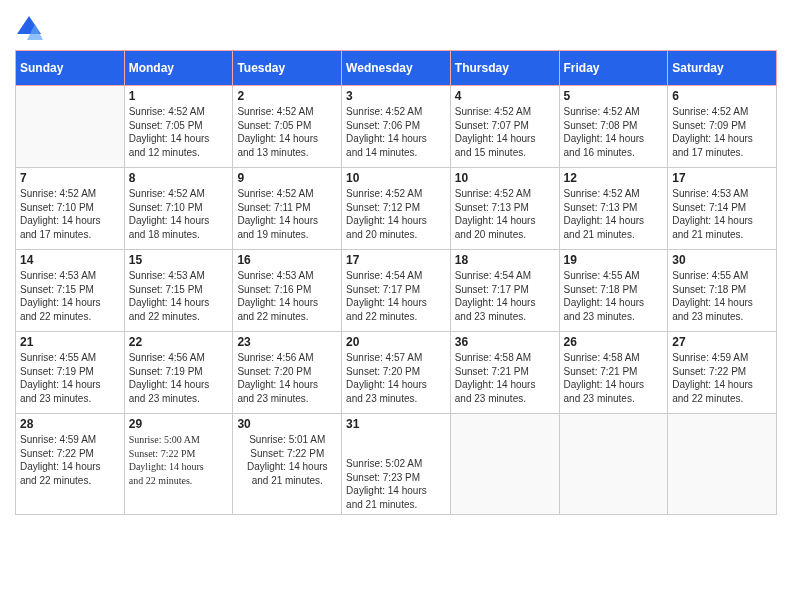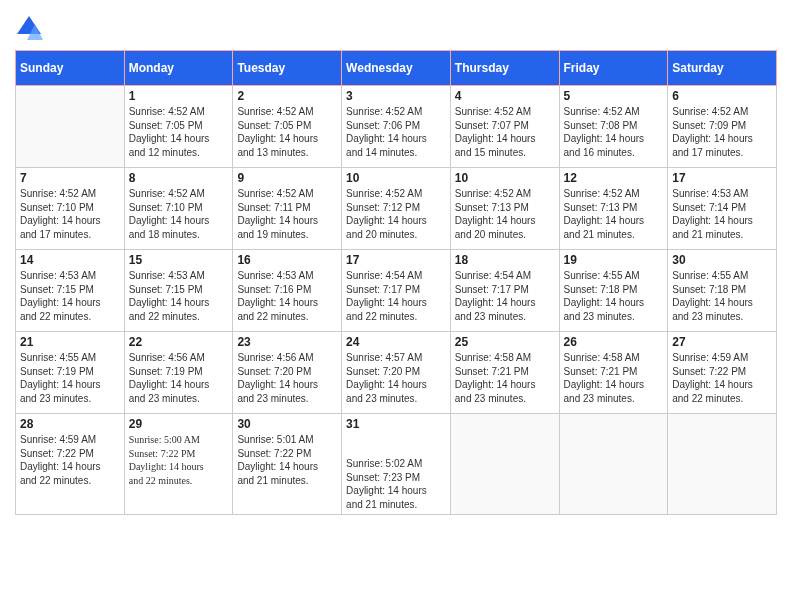--- a/index.html
+++ b/index.html
@@ -298,28 +298,28 @@
 and 23 minutes.</div>
           </td>
           <td>
             <span class="day-number">23</span>
             <div class="day-info" style="white-space: pre-line;">Sunrise: 4:56 AM
 Sunset: 7:20 PM
 Daylight: 14 hours
 and 23 minutes.</div>
           </td>
           <td>
-            <span class="day-number">24</span>
+            <span class="day-number">20</span>
             <div class="day-info" style="white-space: pre-line;">Sunrise: 4:57 AM
 Sunset: 7:20 PM
 Daylight: 14 hours
 and 23 minutes.</div>
           </td>
           <td>
-            <span class="day-number">25</span>
+            <span class="day-number">36</span>
             <div class="day-info" style="white-space: pre-line;">Sunrise: 4:58 AM
 Sunset: 7:21 PM
 Daylight: 14 hours
 and 23 minutes.</div>
           </td>
           <td>
             <span class="day-number">26</span>
             <div class="day-info" style="white-space: pre-line;">Sunrise: 4:58 AM
 Sunset: 7:21 PM
 Daylight: 14 hours
@@ -343,21 +343,21 @@
           </td>
           <td>
             <span class="day-number">29</span>
             <div class="day-info" style="white-space: pre-line; font-family: Liberation Serif, serif;">Sunrise: 5:00 AM
 Sunset: 7:22 PM
 Daylight: 14 hours
 and 22 minutes.</div>
           </td>
           <td>
             <span class="day-number">30</span>
-            <div class="day-info" style="white-space: pre-line;">Sunrise: 5:01 AM
+            <div class="day-info" style="white-space: pre-line; text-align: center;">Sunrise: 5:01 AM
 Sunset: 7:22 PM
 Daylight: 14 hours
 and 21 minutes.</div>
           </td>
           <td>
             <span class="day-number">31</span>
             <div class="day-info" style="white-space: pre-line; margin-top: 26px;">Sunrise: 5:02 AM
 Sunset: 7:23 PM
 Daylight: 14 hours
 and 21 minutes.</div>

